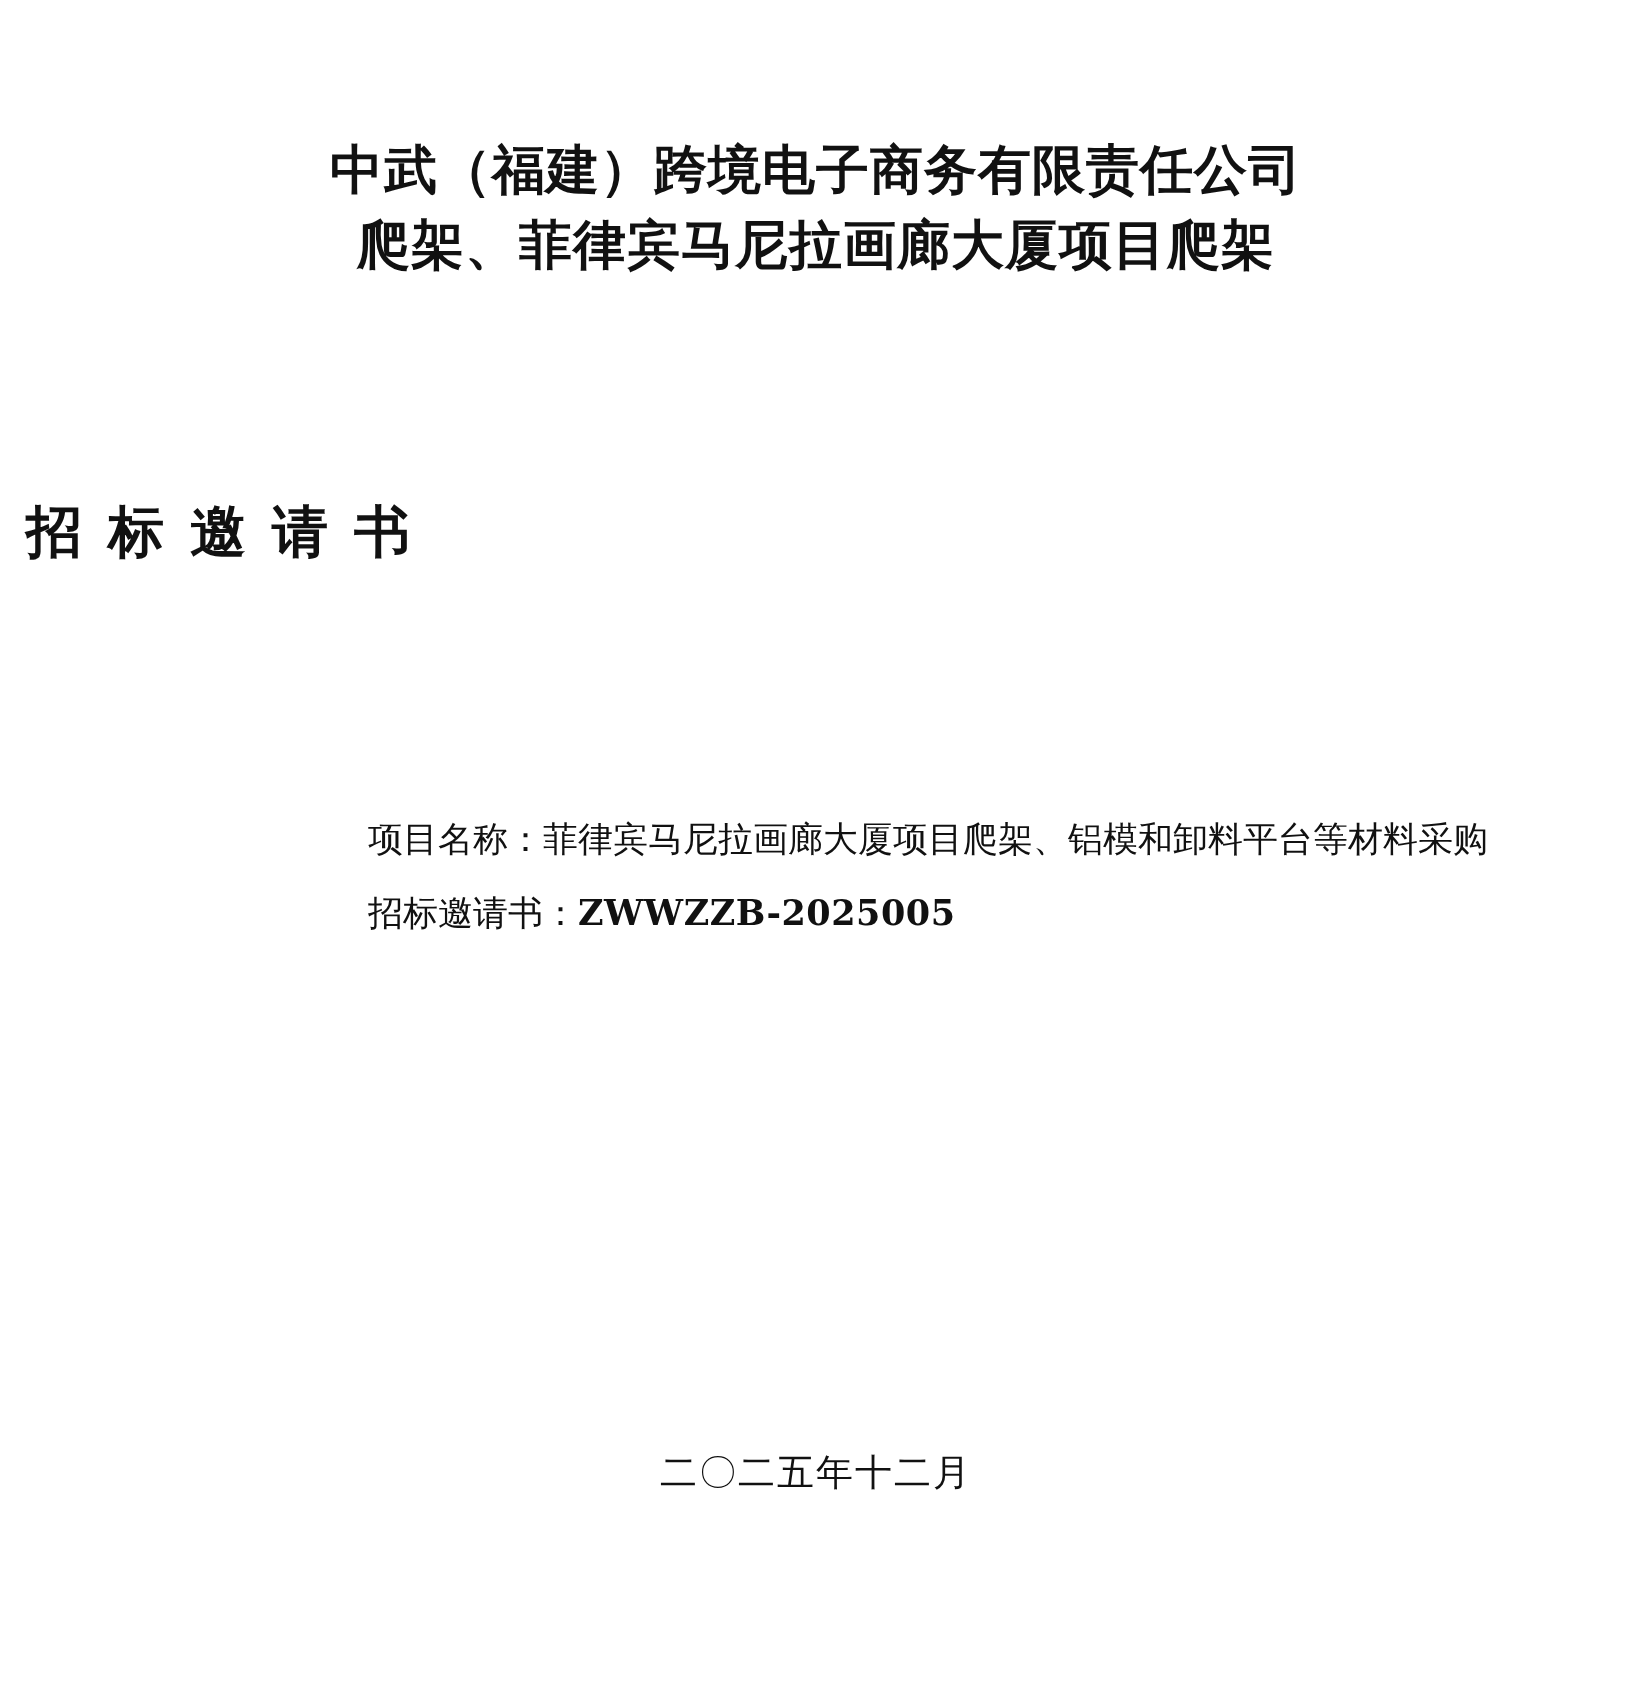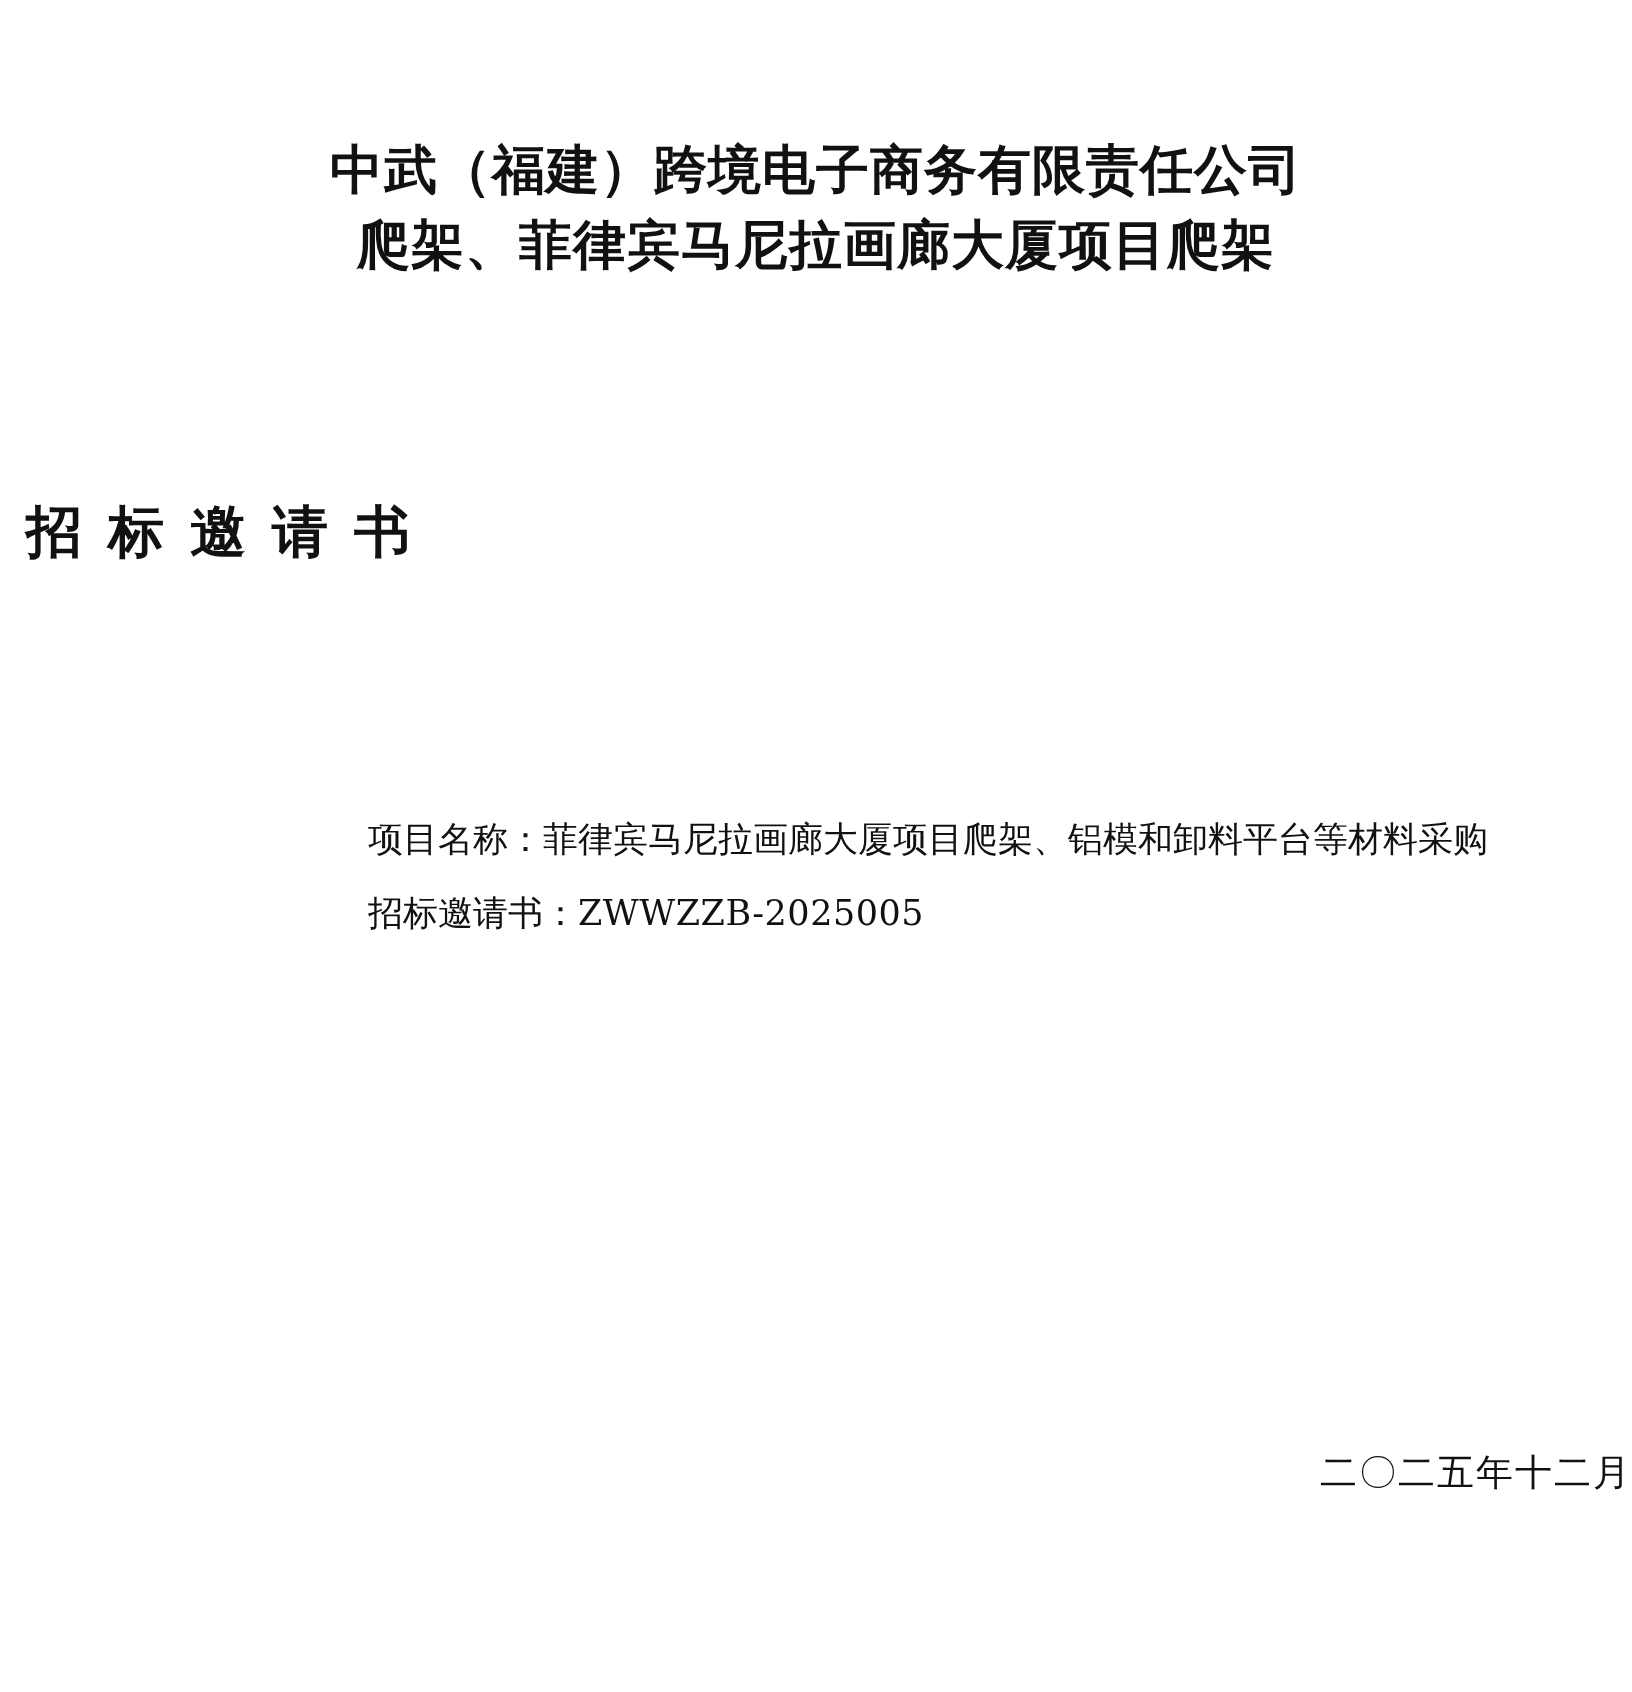--- a/index.html
+++ b/index.html
@@ -59,32 +59,32 @@
     margin: 0 0 10px 0;
     text-align: justify;
   }
   .info-row .label {
     font-weight: normal;
   }
   .info-row .value {
     font-weight: normal;
   }
   .info-row .value.bold-latin {
-    font-weight: normal;
+    font-weight: bold;
     letter-spacing: 0.5px;
     margin-top: 40px;
   }
 
   
   .doc-date {
     position: absolute;
     left: 0;
     right: 0;
     top: 1448px;
-    text-align: right;
+    text-align: center;
     font-size: 37px;
     letter-spacing: 2px;
     color: #111111;
   }
 </style>
 </head>
 <body>
 
 <div class="page">
 

